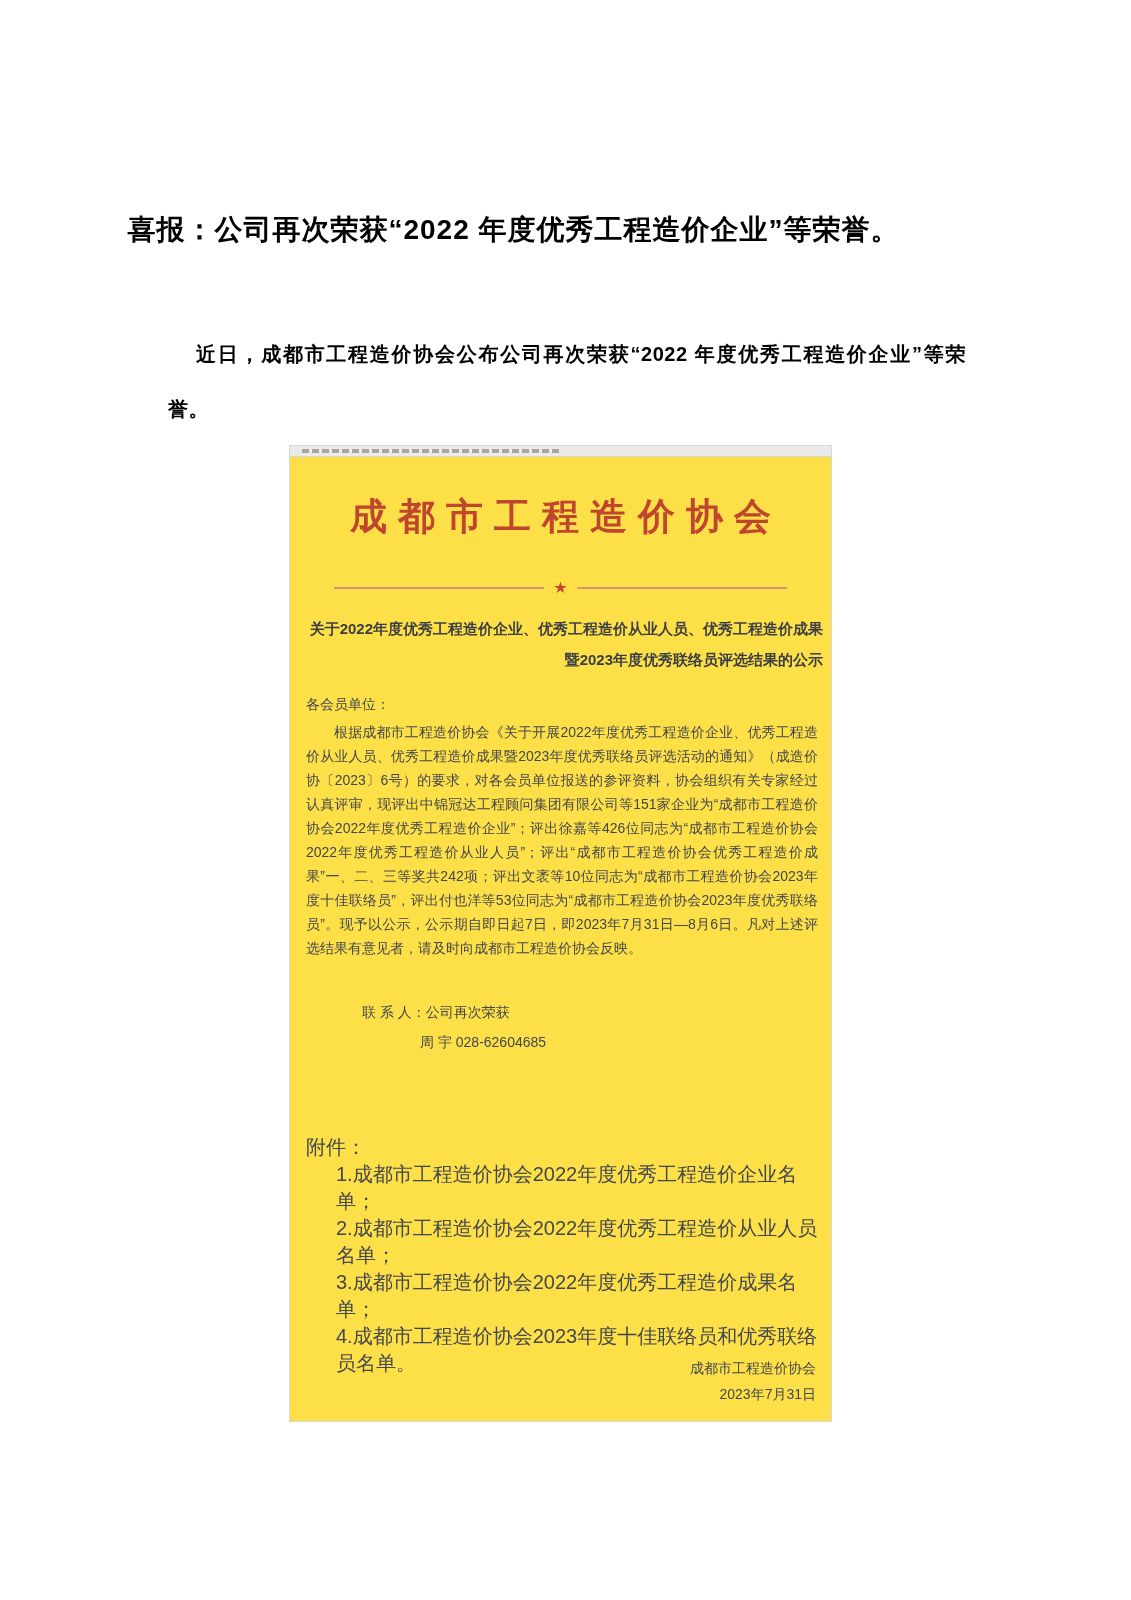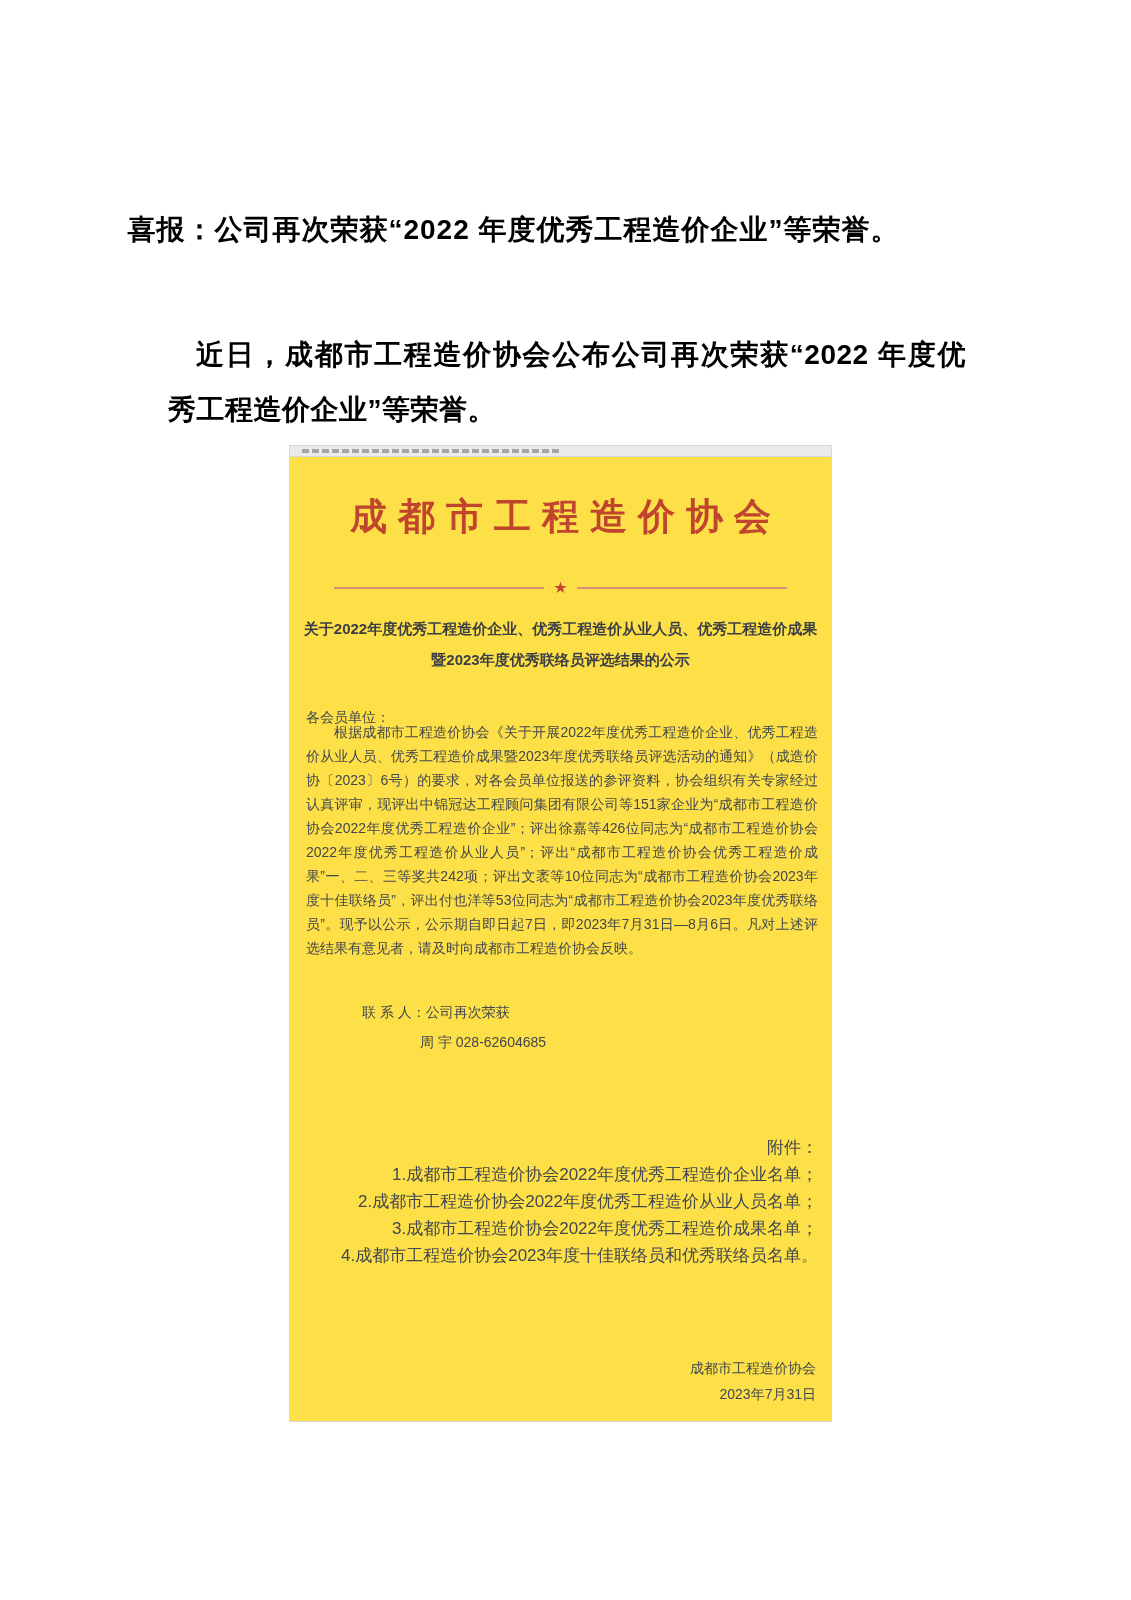--- a/index.html
+++ b/index.html
@@ -14,21 +14,21 @@
   
   .doc-title {
     position:absolute; top:211px; left:0; width:1027px;
     text-align:center;
     font-size:28px; font-weight:700; color:#000;
     letter-spacing:1px;
     white-space:nowrap;
   }
   .doc-paragraph {
     position:absolute; top:327px; left:168px; width:798px;
-    font-size:28px; font-weight:700; color:#000;
+    font-size:20px; font-weight:700; color:#000;
     line-height:55px; text-indent:28px;
     letter-spacing:0.5px;
     text-align:justify;
   }
 
   
   .notice {
     position:absolute; left:289px; top:445px;
     width:541px; height:975px;
     background:#fde047;
@@ -54,42 +54,41 @@
     white-space:nowrap;
   }
   .divider {
     position:absolute; top:134px; left:44px; right:44px;
     display:flex; align-items:center; gap:9px;
   }
   .divider .line { flex:1; height:2px; background:#d8907c; }
   .divider .star { font-size:16px; line-height:1; }
   .heading {
     position:absolute; top:167px; left:8px; right:8px;
-    text-align:center;
+    text-align:right;
     font-size:15px; font-weight:700;
     line-height:31px;
   }
   .salutation {
     position:absolute; top:250px; left:16px;
     font-size:14px;
-    margin-top:13px;
   }
   .body-text {
     position:absolute; top:274px; left:16px; right:13px;
     font-size:14px; line-height:24px;
     text-align:justify; text-indent:2em;
   }
   .contact {
     position:absolute; top:551px; left:72px;
     font-size:14px; line-height:30px;
   }
   .contact .phone { margin-left:58px; }
   .attach {
     position:absolute; top:688px; left:16px; right:13px;
-    font-size:17px; line-height:27px;text-align:right;
+    font-size:20px; line-height:27px;
   }
   .attach .item { margin-left:30px; }
   .signature {
     position:absolute; top:909px; right:15px;
     text-align:right;
     font-size:14px; line-height:26px;
   }
 </style>
 </head>
 <body>

